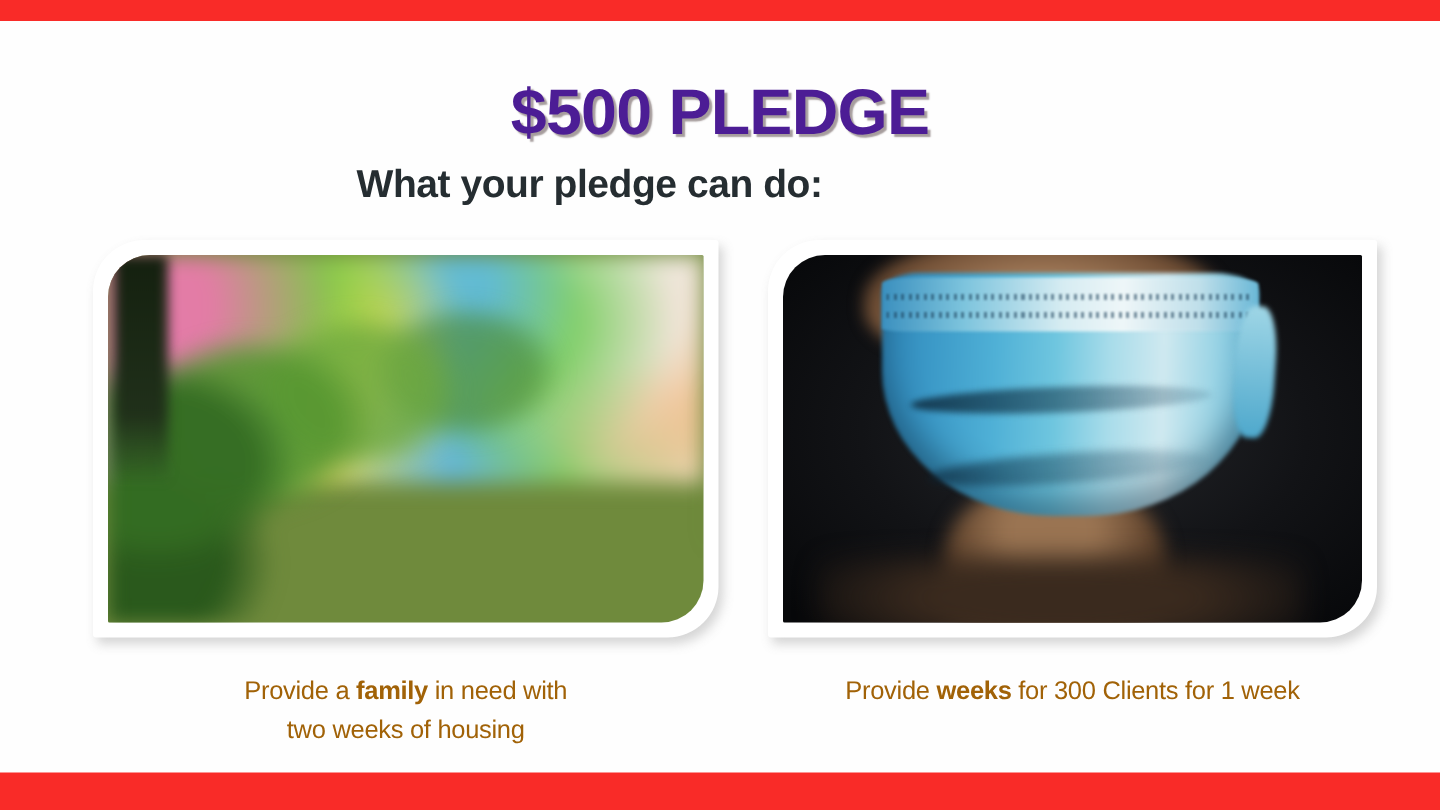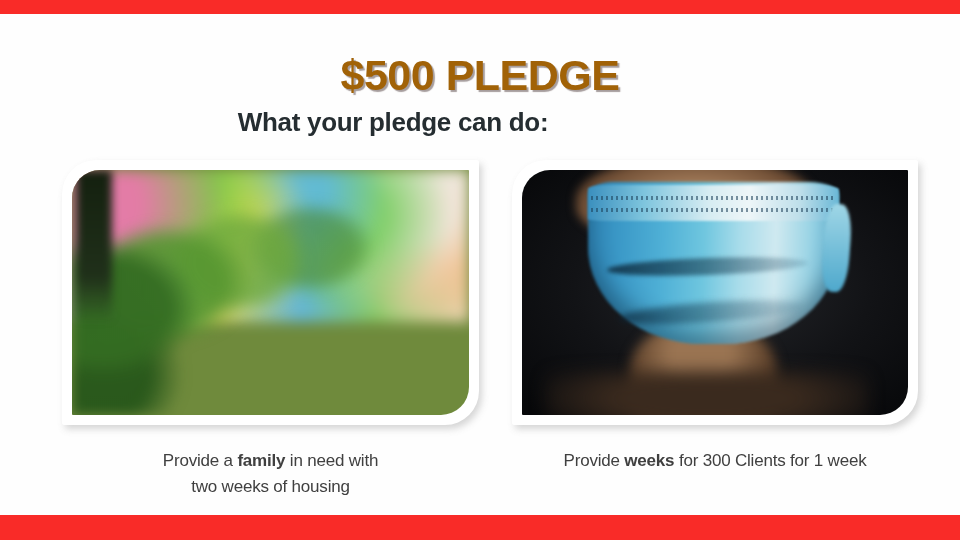--- a/index.html
+++ b/index.html
@@ -28,21 +28,21 @@
   
   .title {
     position: absolute;
     top: 54px;
     left: 0;
     width: 960px;
     text-align: center;
     font-size: 43px;
     font-weight: bold;
     letter-spacing: -0.5px;
-    color: #a16207;
+    color: #4c1d95;
     text-shadow: 2px 2px 1px rgba(60,40,40,0.45);
     line-height: 1;
     white-space: nowrap;
   }
   .subtitle {
     position: absolute;
     top: 108px;
     left: 0;
     width: 786px;
     text-align: center;
@@ -359,21 +359,21 @@
     border-radius: 40%;
     filter: blur(1.6px);
     transform: rotate(4deg);
   }
 
   
   .caption {
     position: absolute;
     text-align: center;
     font-size: 17px;
-    color: #404040;
+    color: #a16207;
     line-height: 1.55;
     letter-spacing: -0.2px;
   }
   .caption b { font-weight: bold; }
   .caption-left  { left: 62px;  width: 417px; top: 448px; }
   .caption-right { left: 512px; width: 406px; top: 448px; }
 </style>
 </head>
 <body>
 

